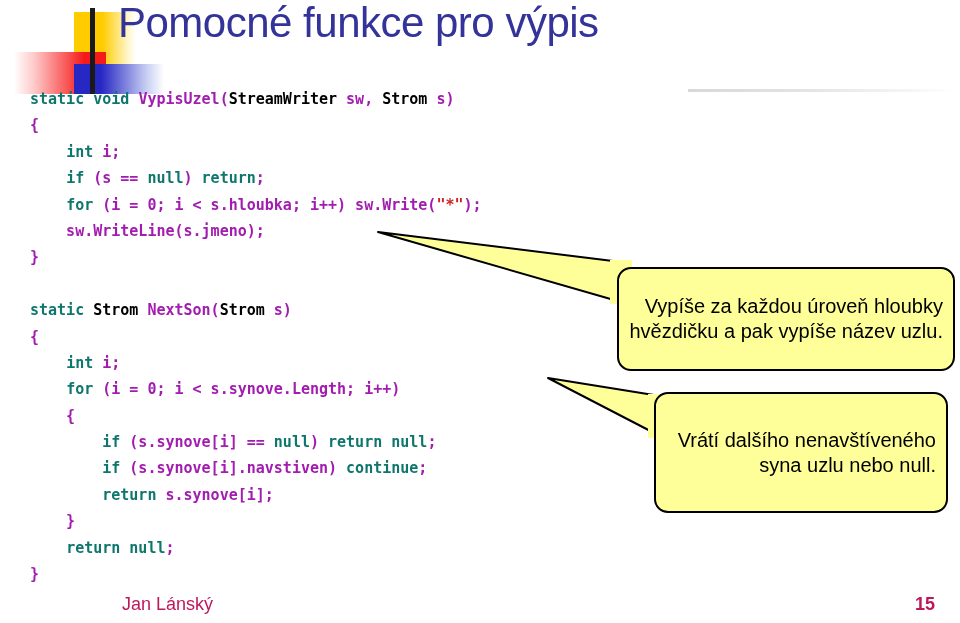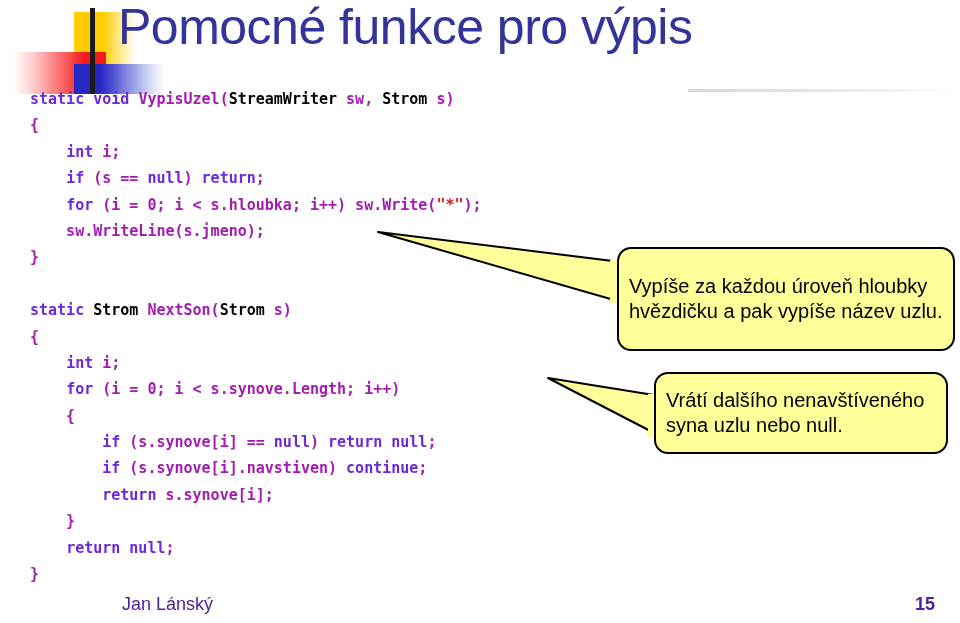--- a/index.html
+++ b/index.html
@@ -60,21 +60,21 @@
     background: #1a1a1a;
   }
 
   
   .slide-title {
     position: absolute;
     left: 118px;
     top: 2px;
     width: 760px;
     color: #333399;
-    font-size: 50px;
+    font-size: 42px;
     font-weight: normal;
     line-height: 1.0;
     letter-spacing: -0.5px;
     white-space: nowrap;
   }
 
   
   .divider {
     position: absolute;
     left: 688px;
@@ -91,69 +91,70 @@
     top: 86px;
     width: 640px;
     font-family: "DejaVu Sans Mono", "Liberation Mono", monospace;
     font-size: 15px;
     font-weight: bold;
     line-height: 26.4px;
     color: #1a1a1a;
     white-space: pre;
   }
   .code .ln { display: block; height: 26.4px; }
-  .kw   { color: #6d28d9; }
+  .kw   { color: #0f766e; }
   .typ  { color: #000000; }
   .str  { color: #cc2222; }
   .pl   { color: #a21caf; }
 
   
   .callout {
     position: absolute;
     background: #ffff99;
     border: 2px solid #000000;
     border-radius: 14px;
     box-sizing: border-box;
     color: #000000;
-    text-align: left;
+    text-align: right;
     font-size: 20px;
     line-height: 25px;
     font-weight: normal;
     display: flex;
     align-items: center;
     justify-content: center;
+    margin-top: 20px;
   }
   .callout .ctext { display: block; padding: 0 10px; }
 
   #callout-1 {
     left: 617px;
     top: 247px;
     width: 338px;
     height: 104px;
   }
   #callout-2 {
     left: 654px;
     top: 372px;
     width: 294px;
-    height: 82px;
+    height: 121px;
   }
 
   
   .tail {
     position: absolute;
     overflow: visible;
   }
   #tail-1 { left: 378px; top: 228px; width: 250px; height: 100px; }
   #tail-2 { left: 548px; top: 374px; width: 120px; height: 80px; }
 
   
   .footer-item {
     position: absolute;
     bottom: 8px;
-    color: #4c1d95;
+    color: #be185d;
     font-size: 18px;
     line-height: 22px;
   }
   #footer-author { left: 122px; }
   #footer-center { left: 437px; }
   #footer-page   { left: 915px; font-weight: bold; }
 </style>
 </head>
 <body>
 

